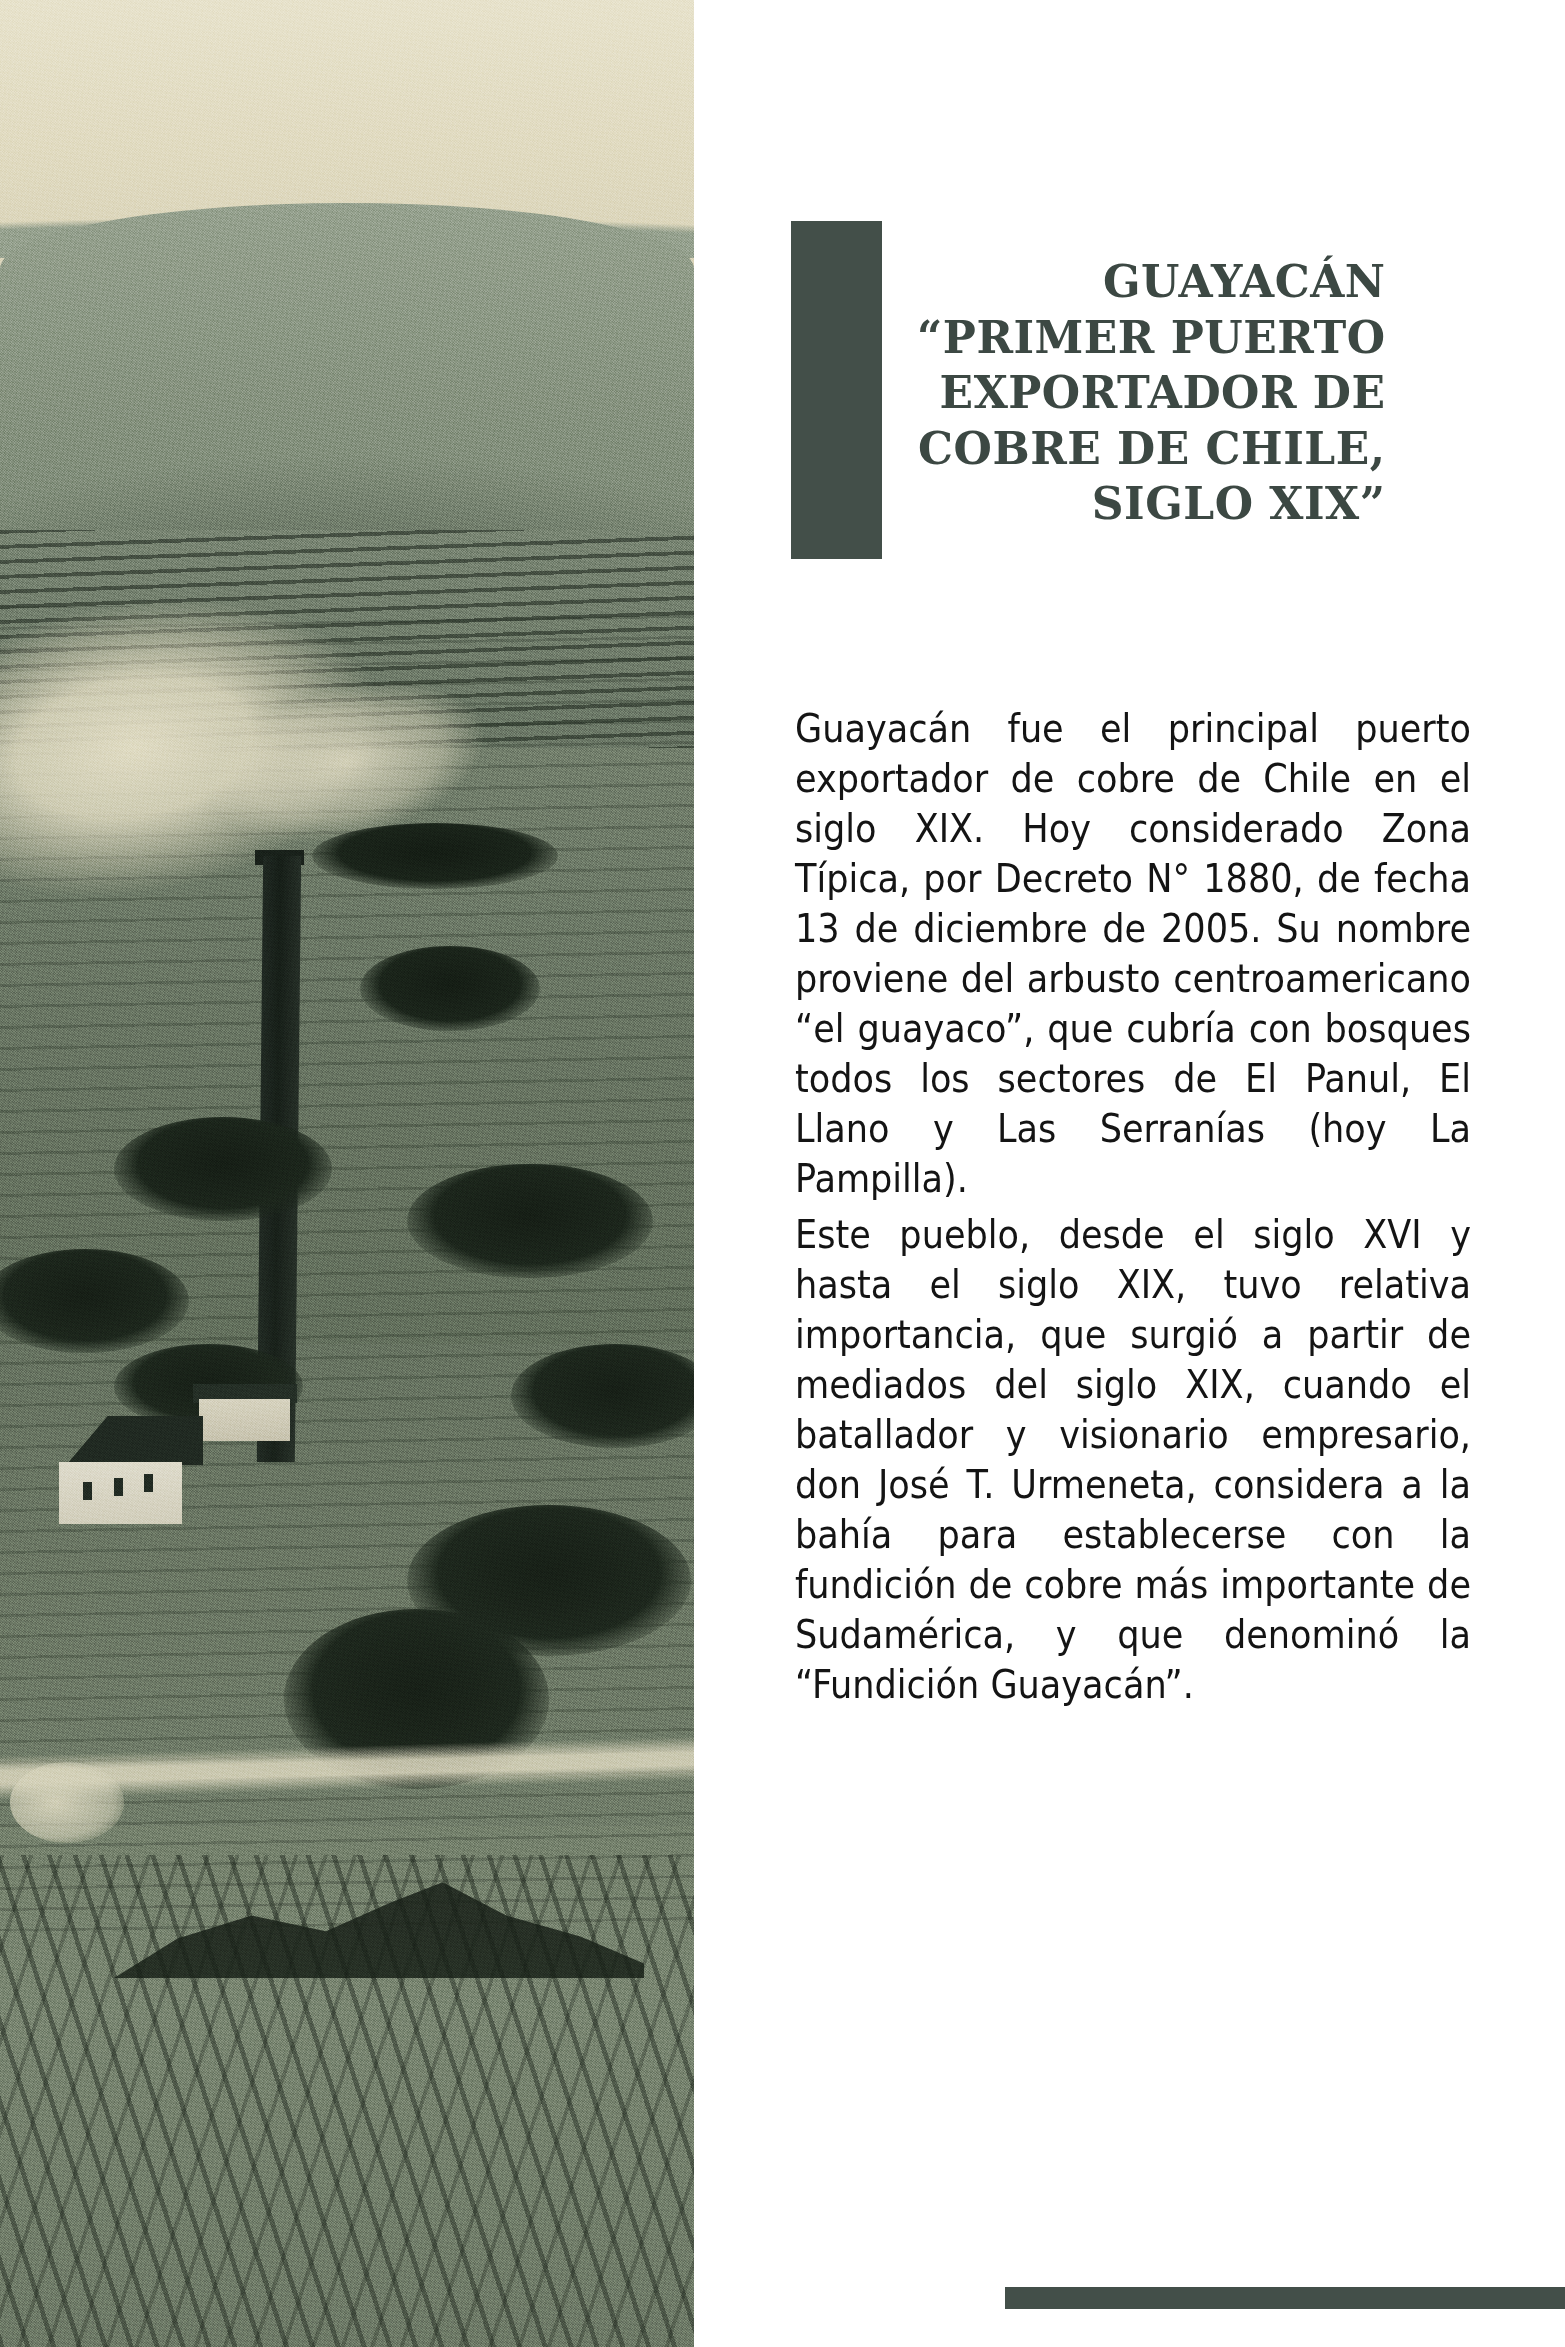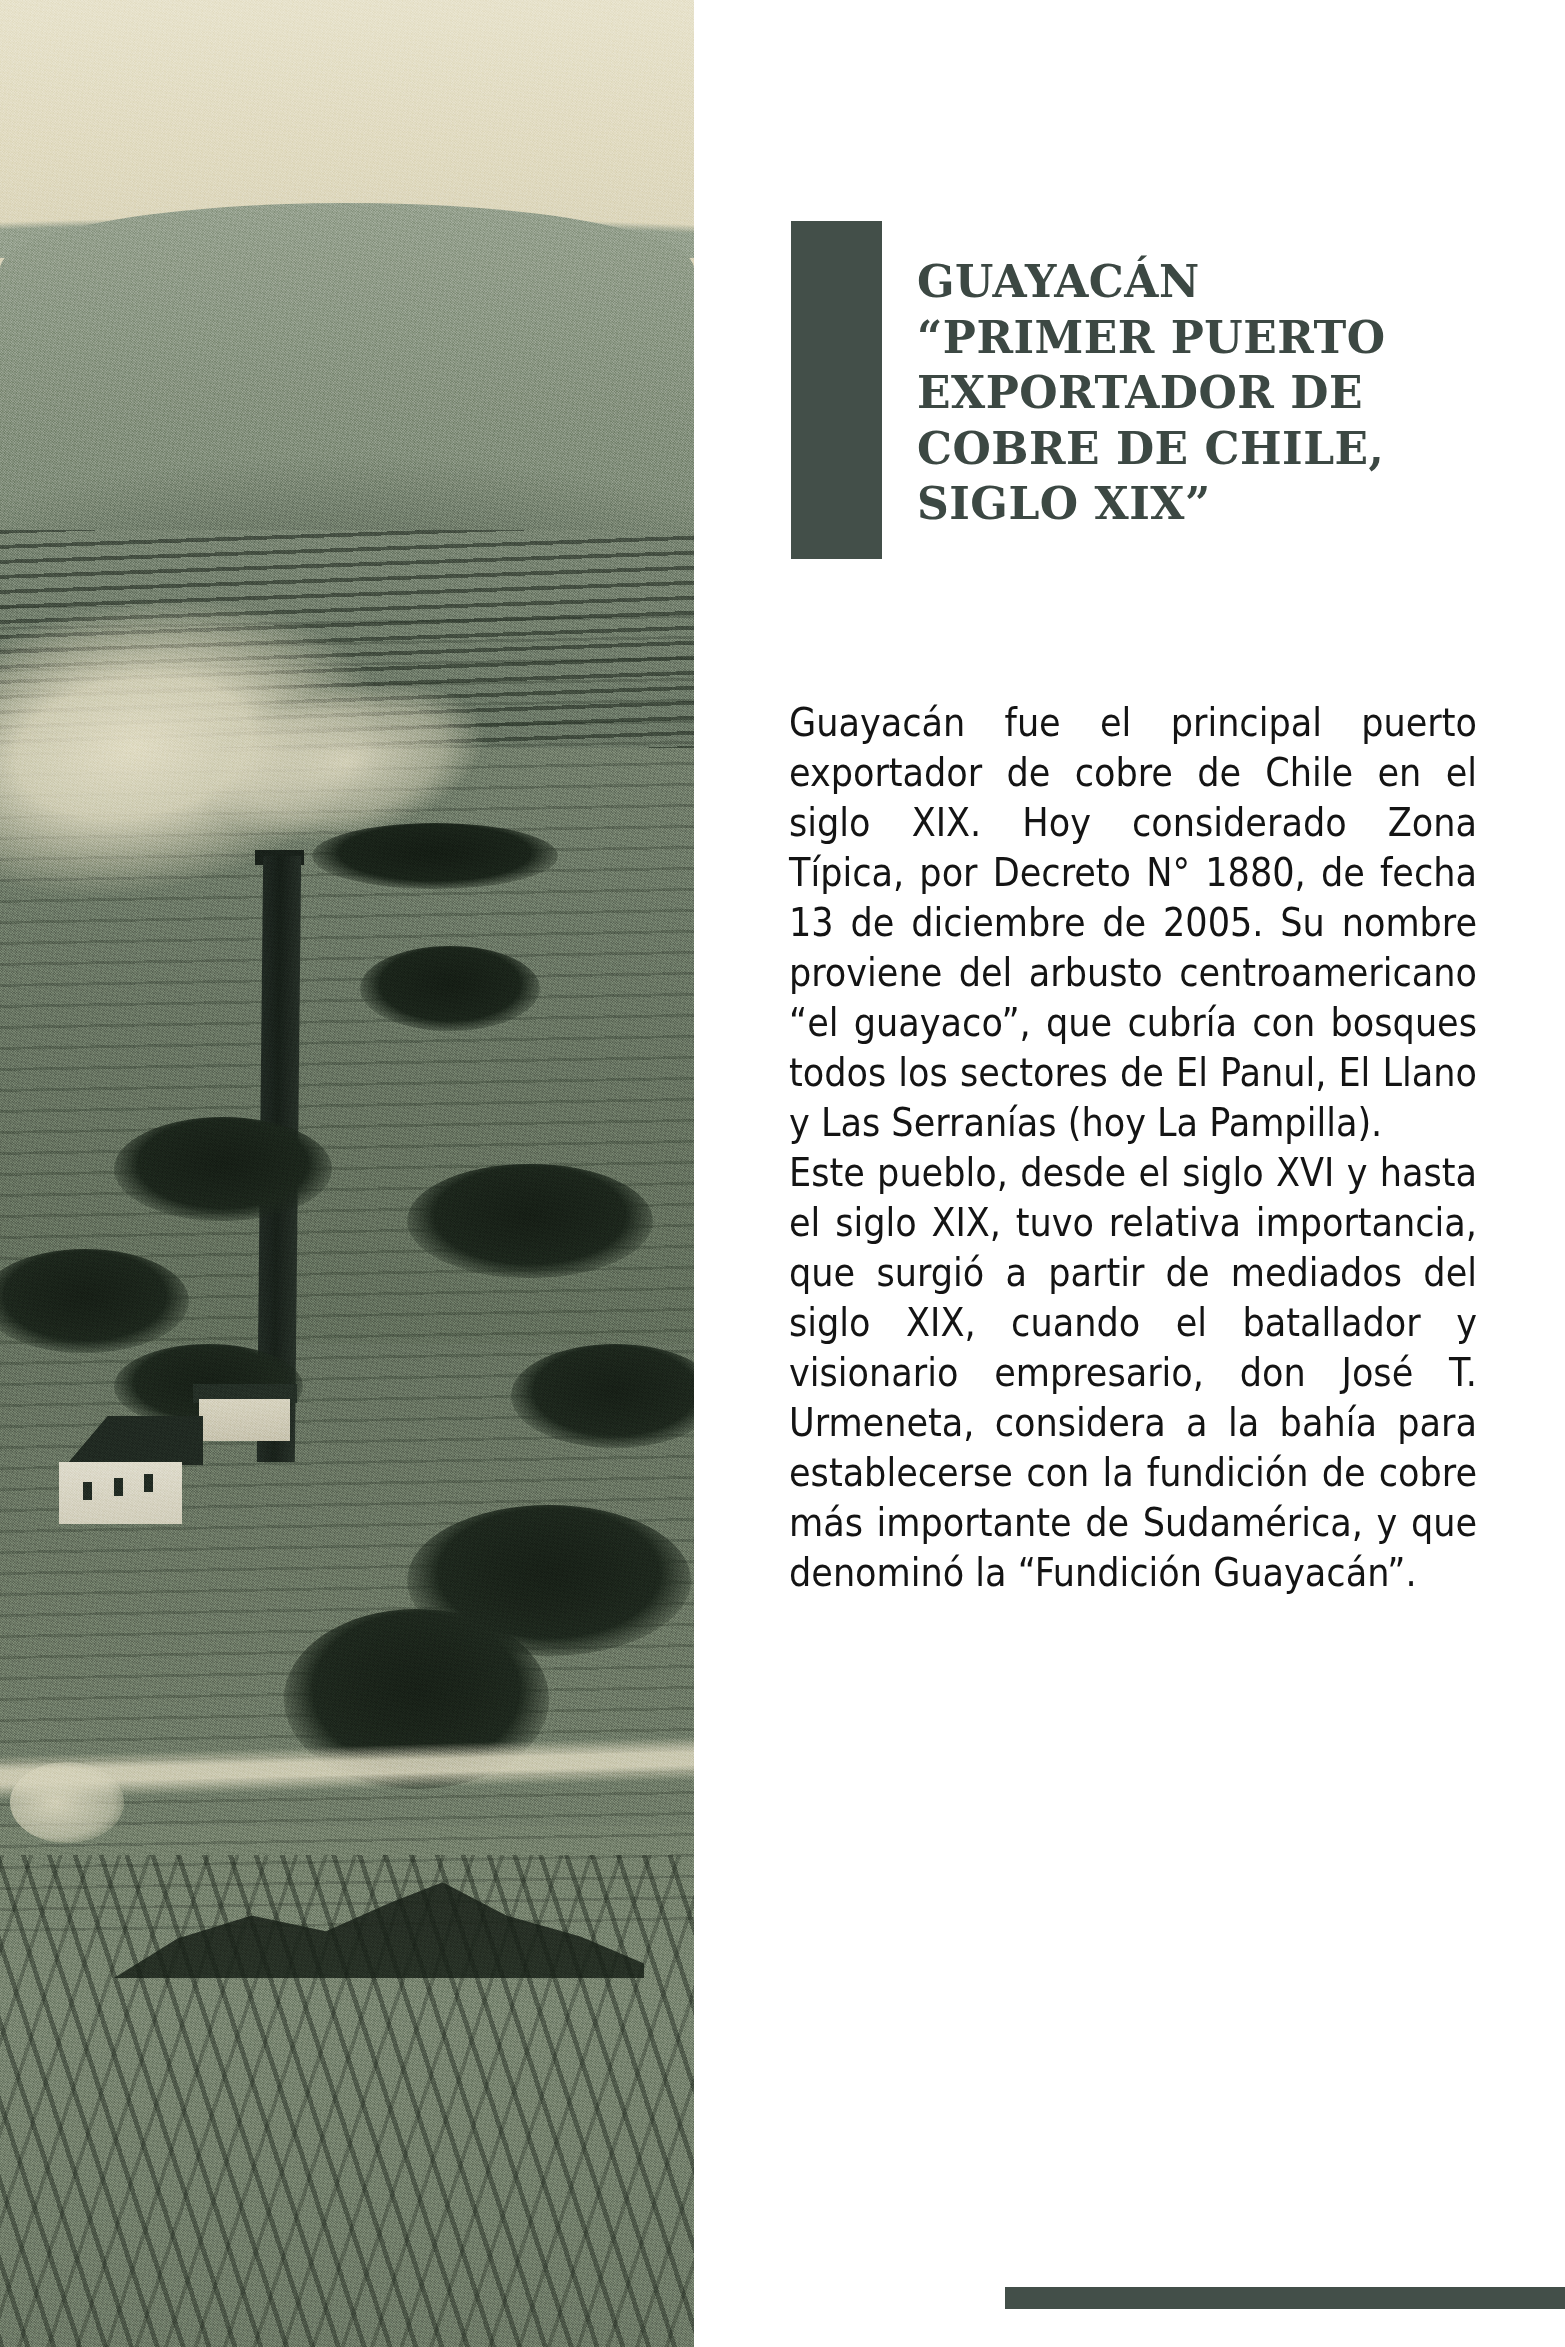--- a/index.html
+++ b/index.html
@@ -171,20 +171,21 @@
     width: 872px;
     height: 2348px;
   }
 
   #title-block {
     position: absolute;
     left: 97px;
     top: 221px;
     display: flex;
     align-items: flex-start;
+    text-align: right;
   }
   #title-bar {
     width: 91px;
     height: 338px;
     background: #434f49;
     flex: 0 0 auto;
   }
   #title-text {
     margin-left: 35px;
     color: #3c4843;
@@ -204,21 +205,21 @@
     width: 688px;
     color: #141414;
     font-family: "DejaVu Sans Condensed", "Liberation Sans Narrow", "Liberation Sans", sans-serif;
     font-stretch: condensed;
     font-size: 39px;
     line-height: 50px;
     text-align: justify;
     text-justify: inter-word;
   }
   #body-text p {
-    margin: 0;
+    margin: 6px;
     text-align: justify;
   }
   #body-text p:last-child {
     text-align-last: left;
   }
 
   #footer-bar {
     position: absolute;
     left: 311px;
     top: 2287px;

